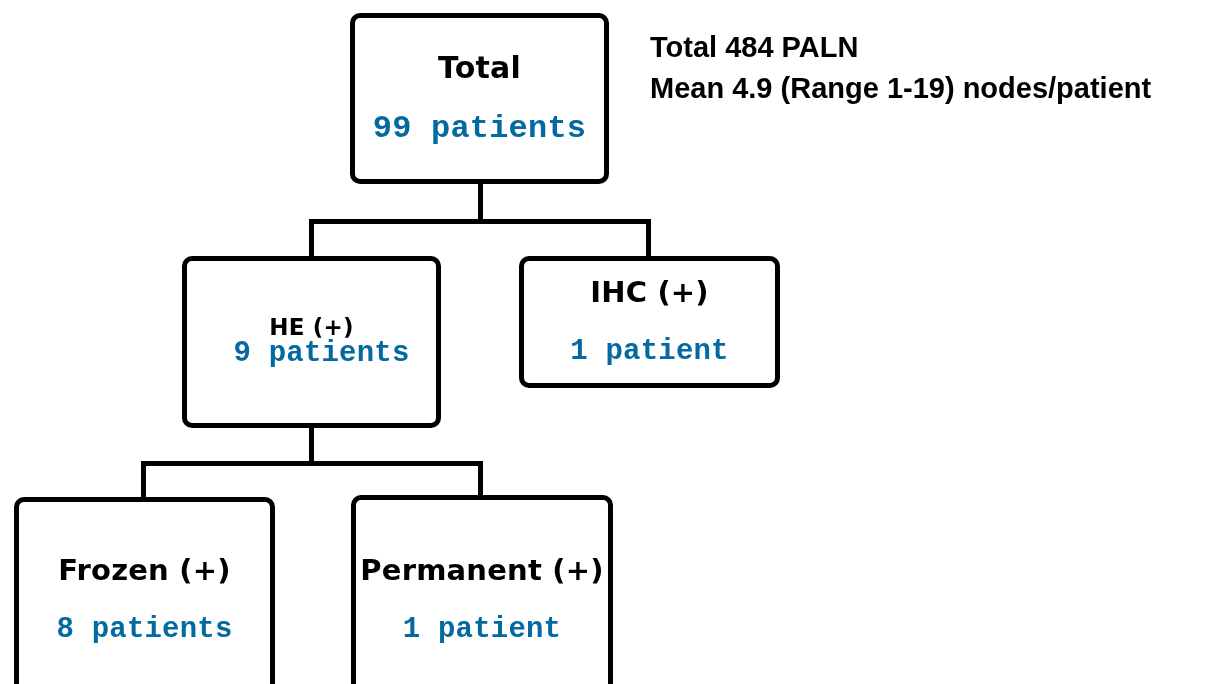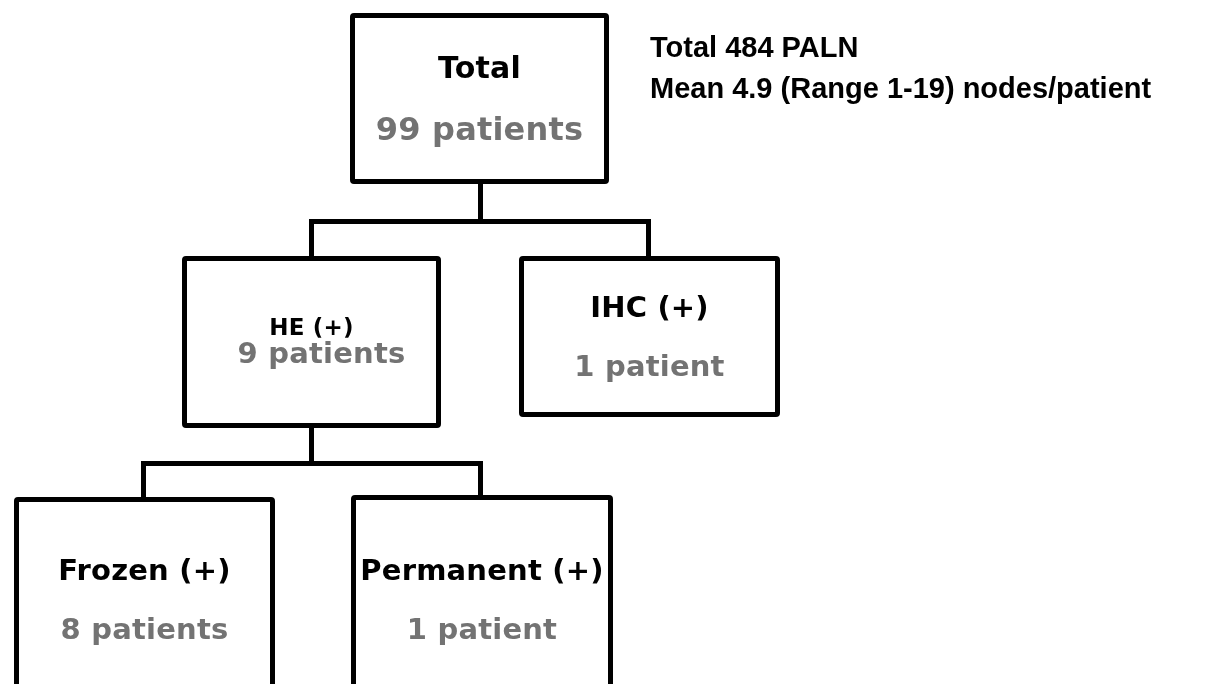--- a/index.html
+++ b/index.html
@@ -15,50 +15,51 @@
     background: #ffffff;
     overflow: hidden;
     font-family: "DejaVu Sans", "Liberation Sans", sans-serif;
   }
 
   
   .node {
     position: absolute;
     box-sizing: border-box;
     border: 5px solid #000000;
-    border-radius: 4px;
+    border-radius: 10px;
     background: #ffffff;
     display: flex;
     flex-direction: column;
     align-items: center;
     justify-content: center;
     z-index: 3;
   }
   .node .line1 {
     font-weight: bold;
     color: #000000;
     letter-spacing: 0.2px;
     line-height: 1;
   }
   .node .line2 {
     font-weight: bold;
-    color: #737373;
+    color: #0369a1;
     letter-spacing: 0.2px;
     line-height: 1;
+    font-family: Liberation Mono, monospace;
   }
 
   #node-total        { left: 350px; top: 13px;  width: 259px; height: 171px; }
   #node-total .line1 { font-size: 30px; margin-bottom: 30px; }
   #node-total .line2 { font-size: 32px; }
 
   #node-he           { left: 182px; top: 256px; width: 259px; height: 172px; }
   #node-he .line1    { font-size: 23px; }
   #node-he .line2    { font-size: 29px; margin-left: 20px; }
 
-  #node-ihc          { left: 519px; top: 256px; width: 261px; height: 161px; text-align: right; }
+  #node-ihc          { left: 519px; top: 256px; width: 261px; height: 132px; text-align: right; }
   #node-ihc .line1   { font-size: 29px; margin-bottom: 30px; }
   #node-ihc .line2   { font-size: 29px; }
 
   #node-frozen       { left: 14px;  top: 497px; width: 261px; height: 205px; }
   #node-frozen .line1{ font-size: 29px; margin-bottom: 30px; }
   #node-frozen .line2{ font-size: 29px; }
 
   #node-permanent    { left: 351px; top: 495px; width: 262px; height: 209px; }
   #node-permanent .line1 { font-size: 29px; margin-bottom: 30px; }
   #node-permanent .line2 { font-size: 29px; }

